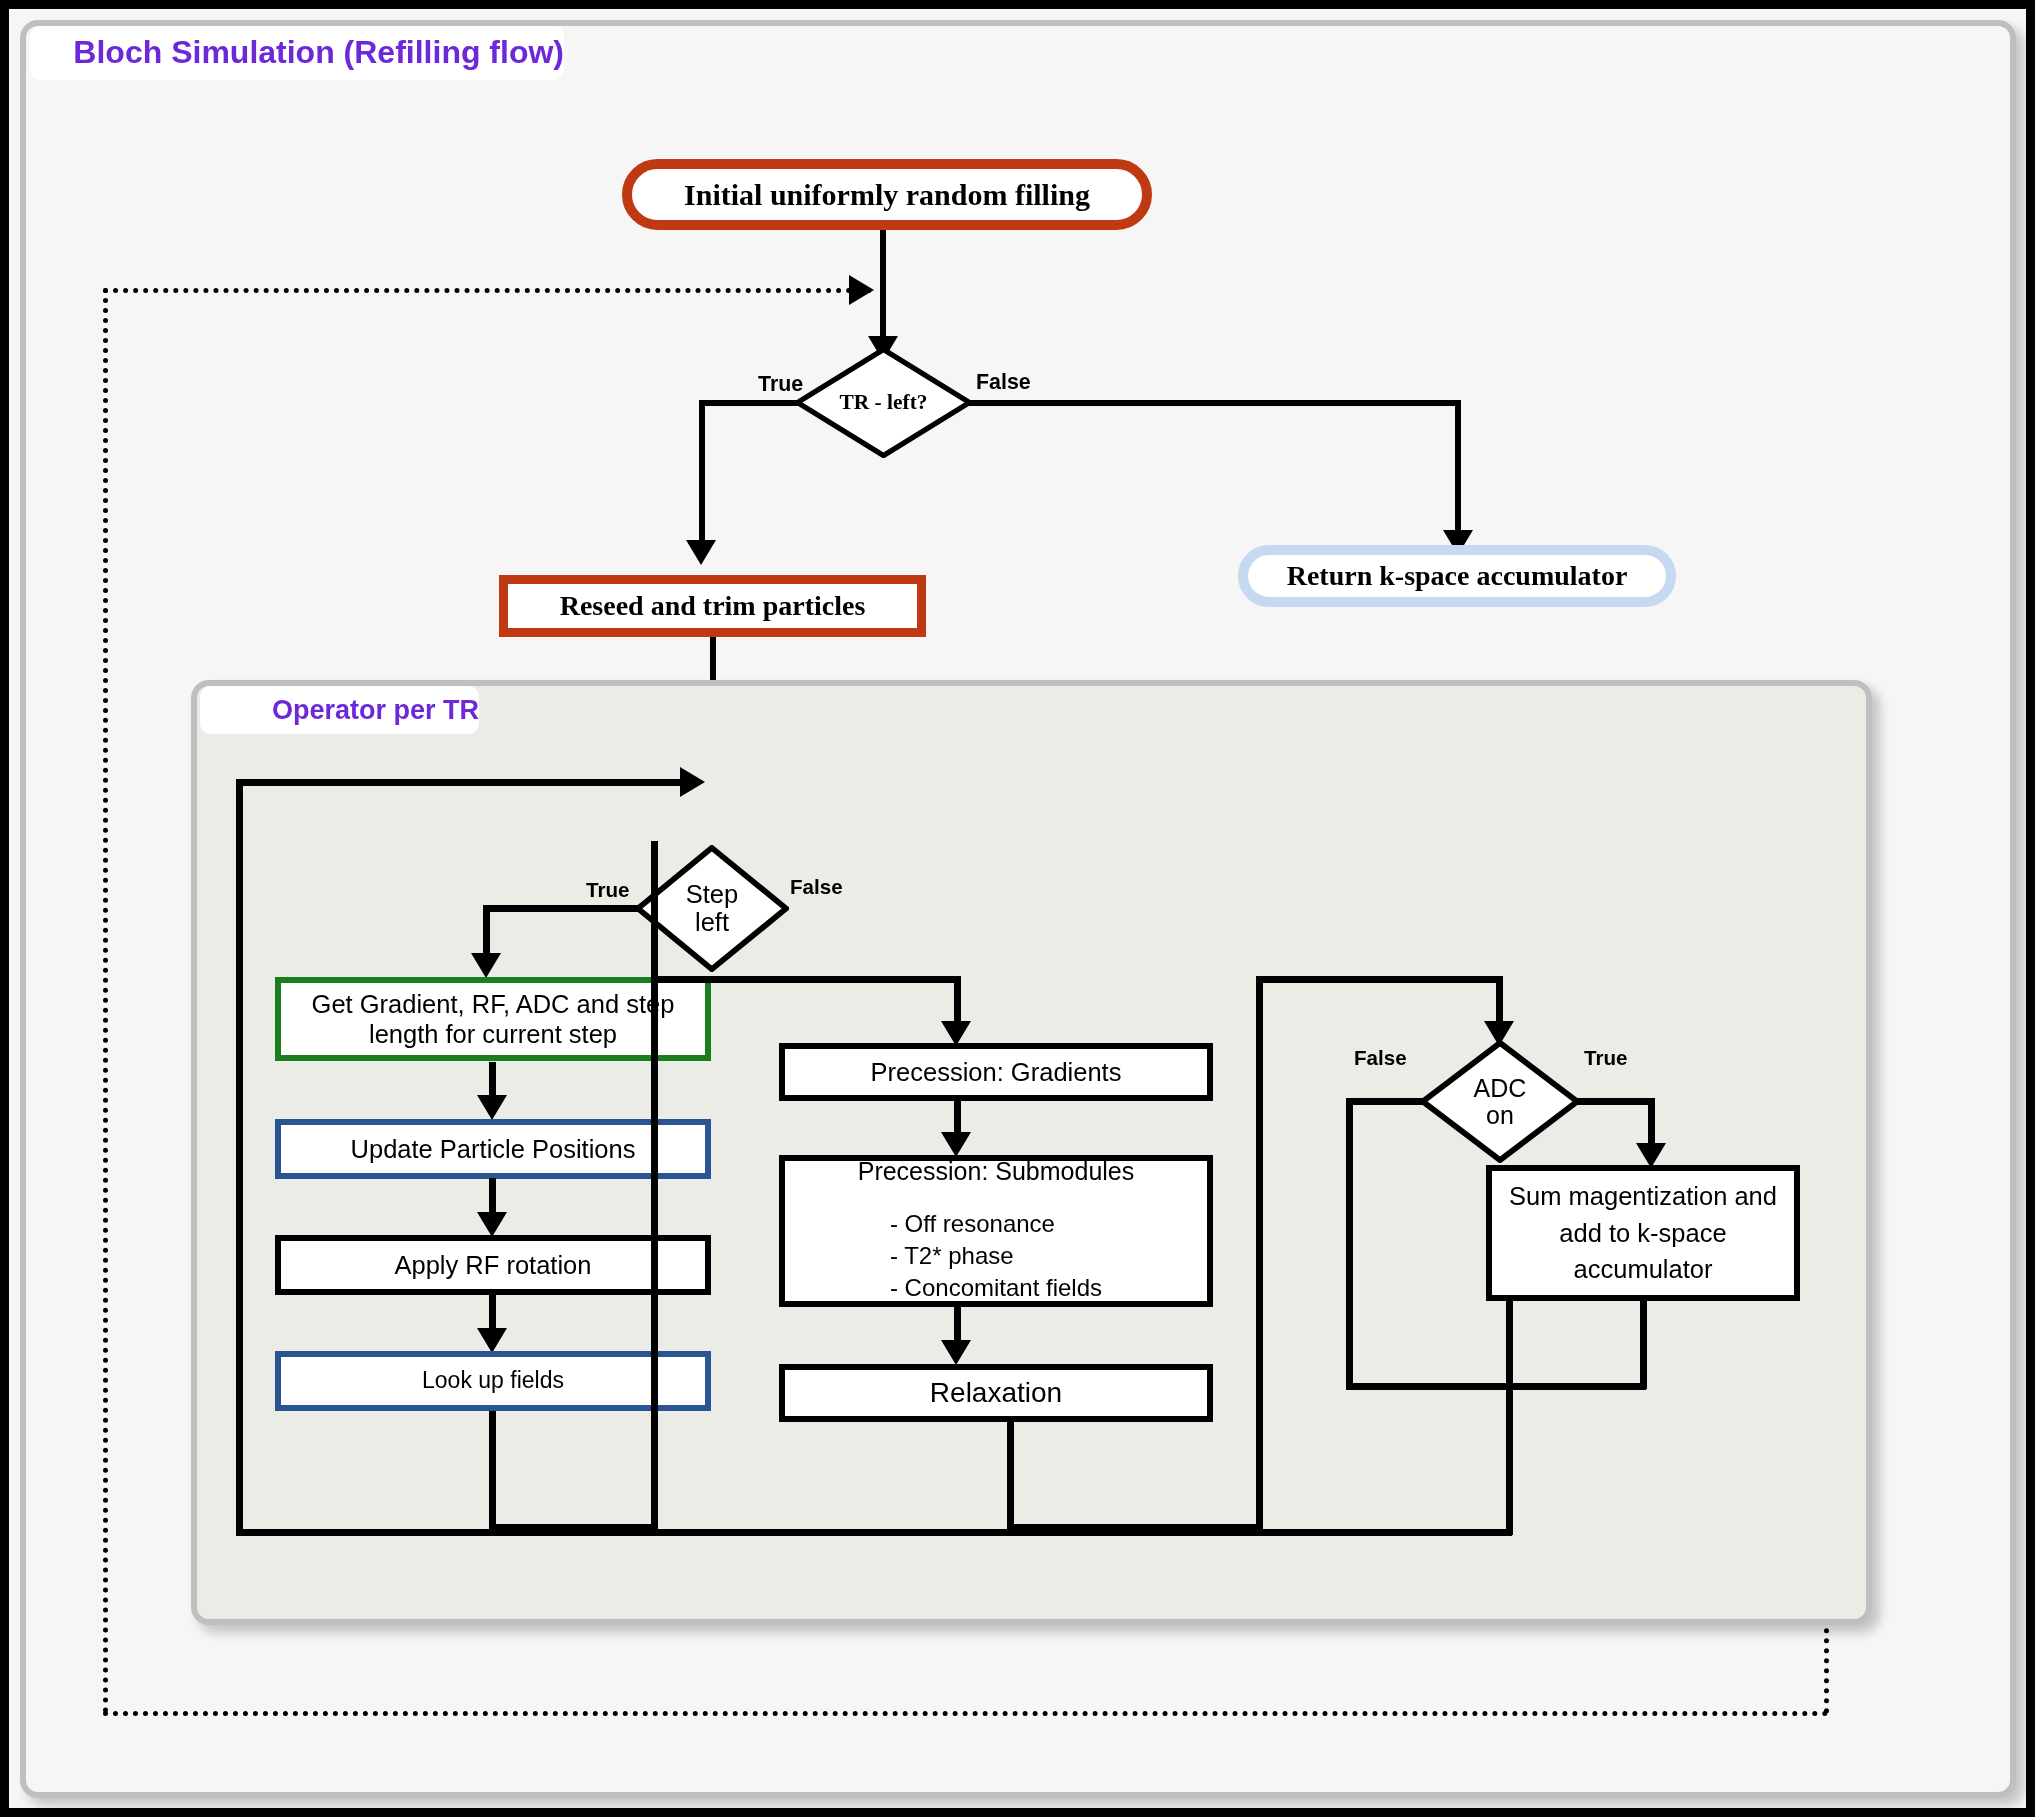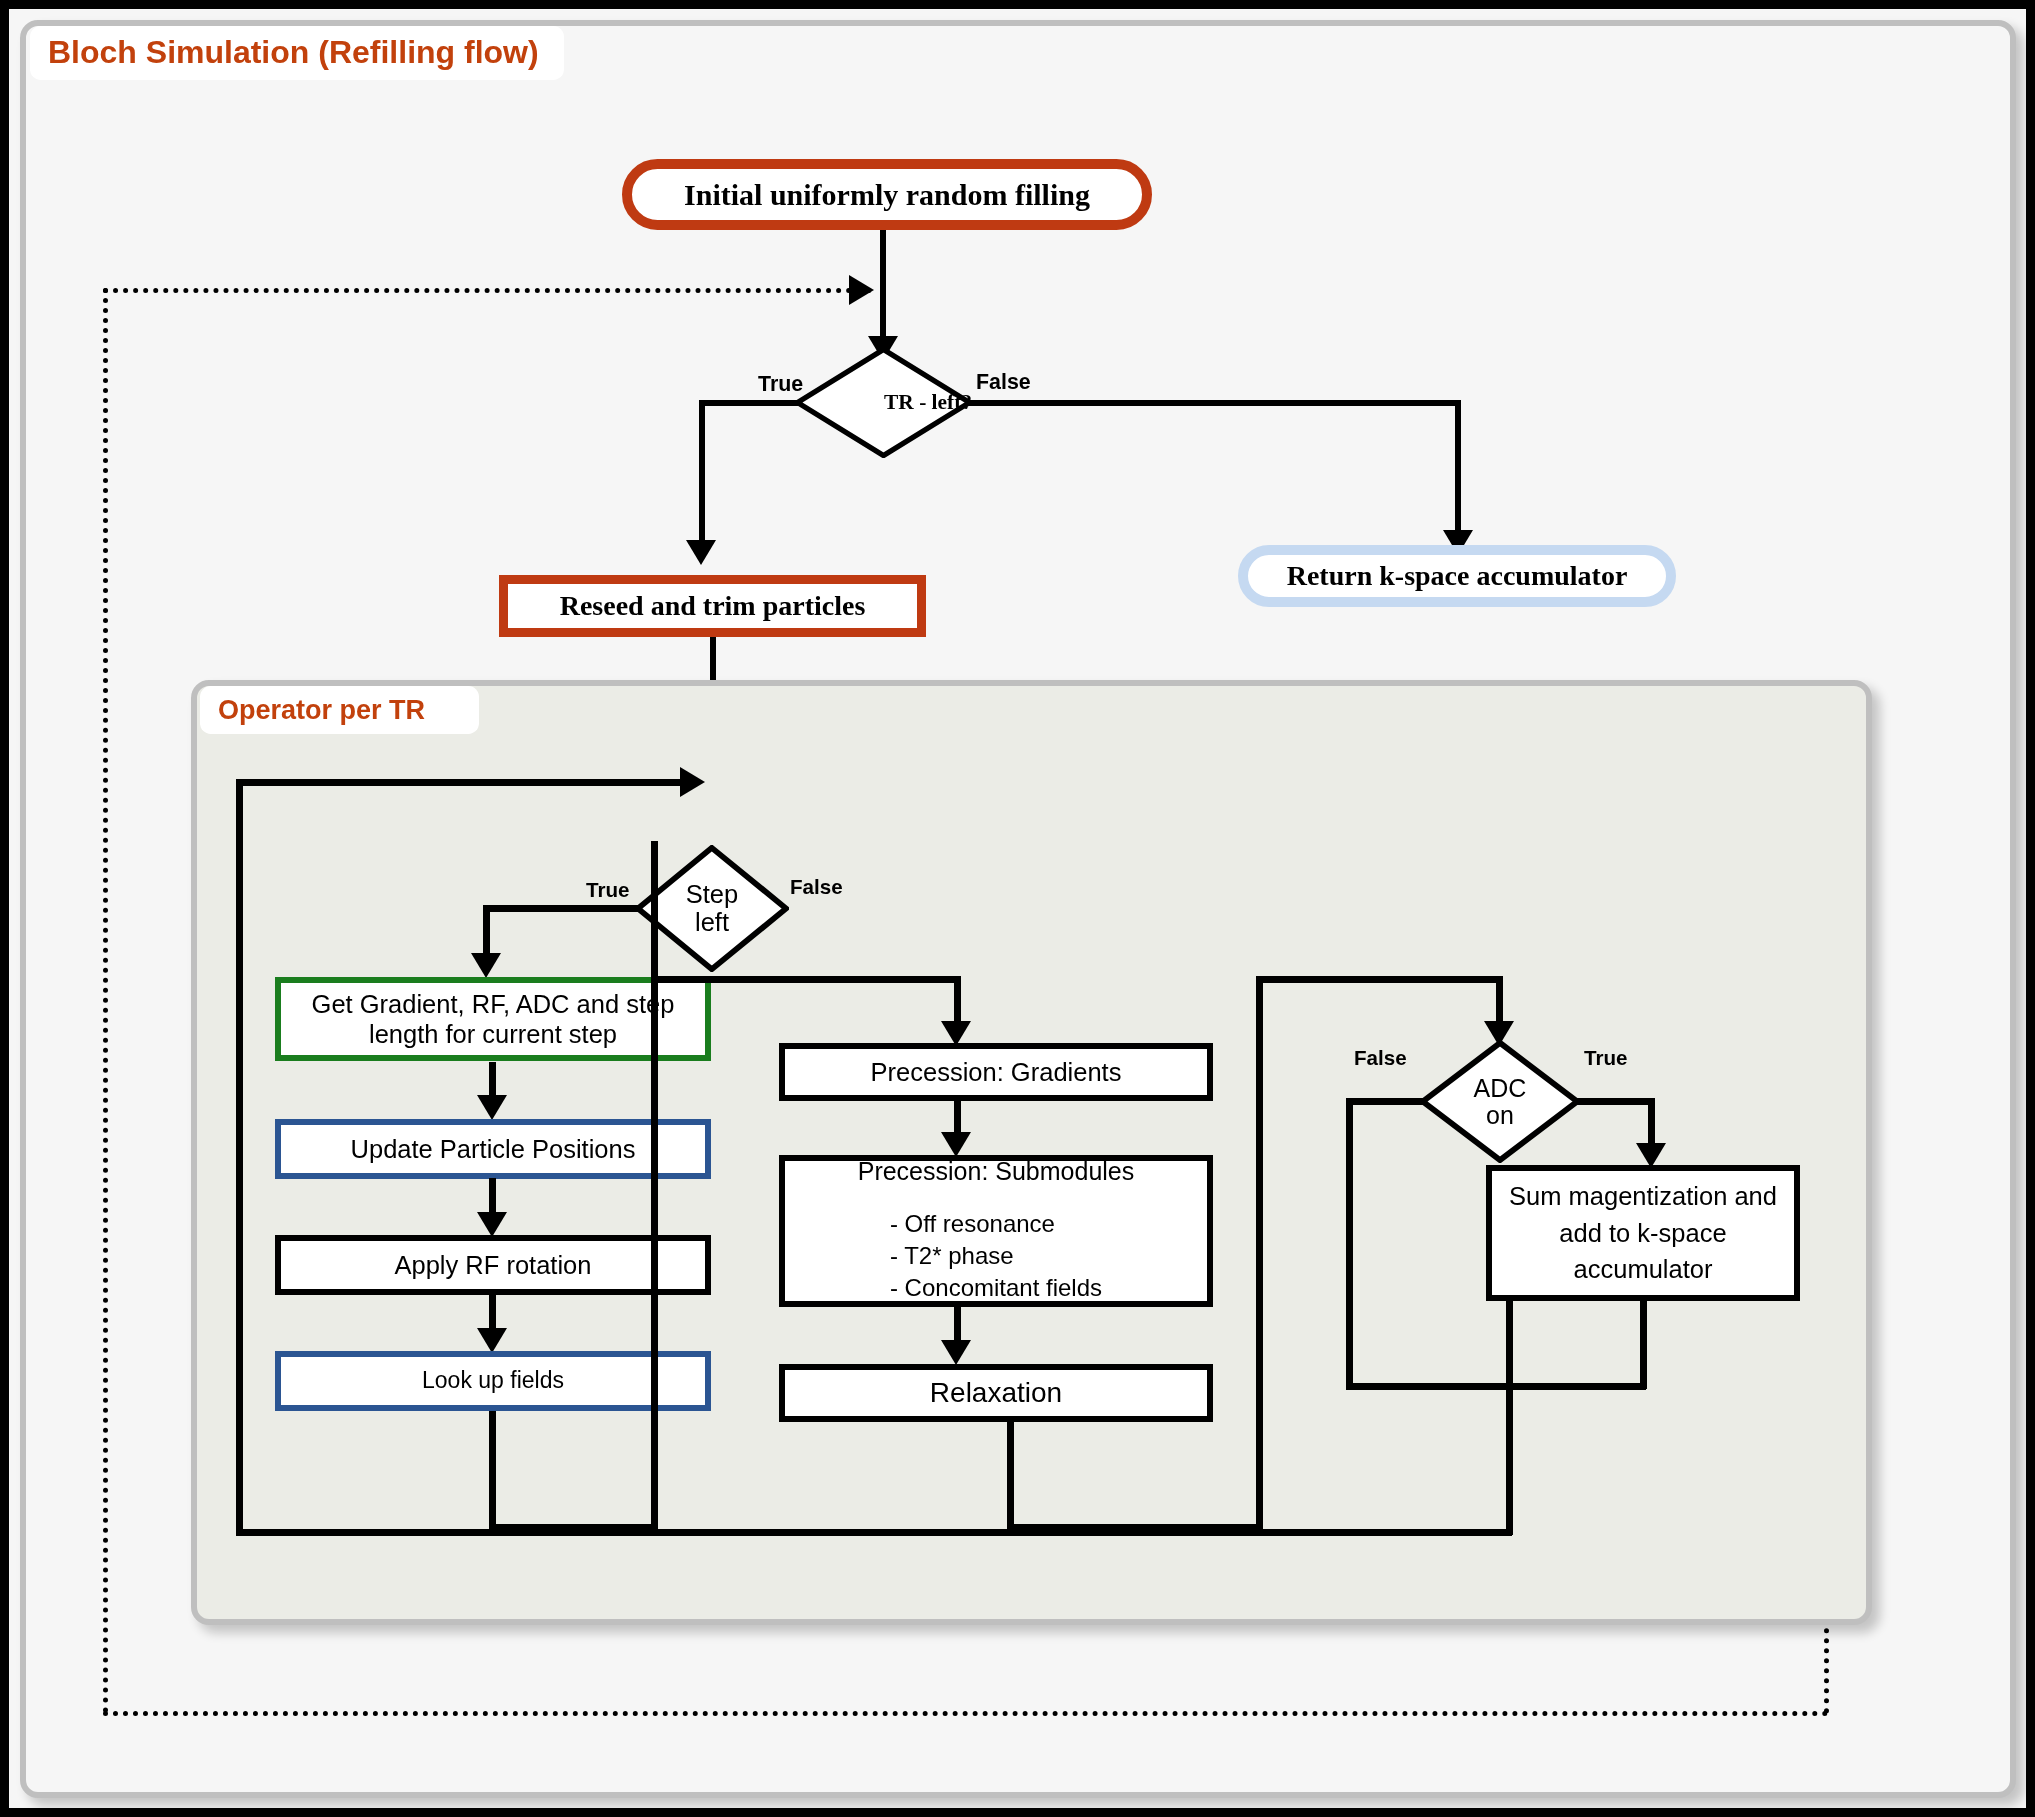--- a/index.html
+++ b/index.html
@@ -40,22 +40,23 @@
   .panel-inner { background: #ebece6; }
   .panel-tab {
     position: absolute;
     box-sizing: border-box;
     background: #ffffff;
     border-radius: 10.7px;
     display: flex;
     align-items: center;
     padding-left: 18px;
     font-weight: bold;
-    color: #c2410c;
+    color: #6d28d9;
     white-space: nowrap;
+    justify-content: flex-end;
   }
   
   .node {
     position: absolute;
     box-sizing: border-box;
     background: #ffffff;
     display: flex;
     align-items: center;
     justify-content: center;
     text-align: center;
@@ -138,21 +139,21 @@
   <div class="arrow arrow-right" style="left:849px; top:275px;"></div>
 
   <div class="node terminator node-bold" style="left:622px; top:159px; width:530px; height:71px; font-size:30px;
               border:10.7px solid #bf3a12;">
     <span>Initial uniformly random filling</span>
   </div>
 
   <div class="vline" style="left:880px; top:230px; width:5.8px; height:115px;"></div>
   <div class="arrow arrow-down" style="left:868px; top:336px;"></div>
 
-  <div class="diamond" style="left:795px; top:347px; width:177px; height:111px; font-size:21.4px;justify-content:flex-end;">
+  <div class="diamond" style="left:795px; top:347px; width:177px; height:111px; font-size:21.4px;">
     <svg class="dshape" viewBox="0 0 430 270" preserveAspectRatio="none">
       <polygon points="215,6 424,135 215,264 6,135" fill="#ffffff" stroke="#000000" stroke-width="13"></polygon>
     </svg>
     <span class="dlabel node-bold">TR - left?</span>
   </div>
   <div class="edge-label" style="left:758px; top:372px; font-size:21.4px;">True</div>
   <div class="edge-label" style="left:976px; top:370px; font-size:21.4px;">False</div>
 
   <div class="hline" style="left:699px; top:400px; width:101px; height:5.8px;"></div>
   <div class="vline" style="left:699px; top:400px; width:5.8px; height:148px;"></div>

